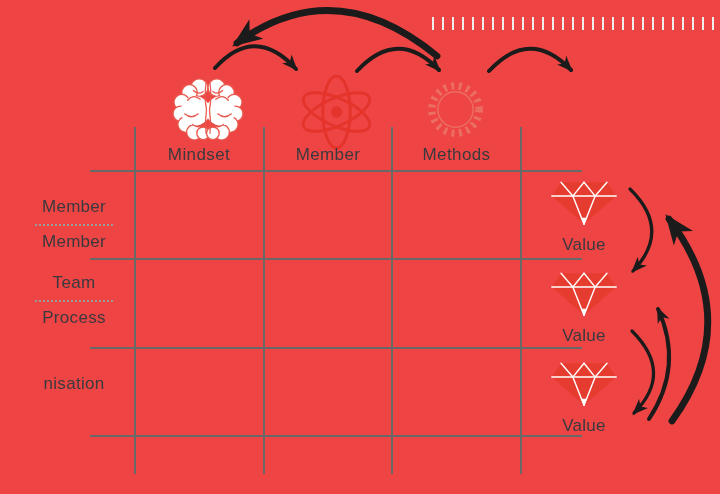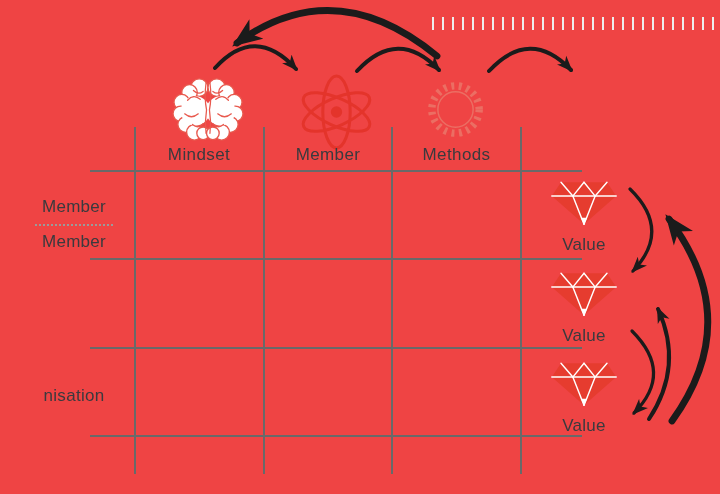--- a/index.html
+++ b/index.html
@@ -22,21 +22,21 @@
   .icon-slot{position:absolute;}
   .slot-brain{left:169px;top:73px;width:78px;height:70px;}
   .slot-atom{left:294px;top:74px;width:85px;height:76px;}
   .slot-gear{left:421px;top:77px;width:69px;height:65px;}
   .icon-slot svg{width:100%;height:100%;display:block;}
   
   .row-block{position:absolute;left:18px;width:112px;text-align:center;font-size:17px;letter-spacing:.3px;}
   .r1{top:197px}.r2{top:273px}.r3{top:372px}
   .row-line{height:20px;line-height:20px;}
   .dotted{border:0;border-top:2px dotted #9b9b9b;width:78px;margin:7px auto 6px;}
-  .gap{margin-top:14px;}
+  .gap{margin-top:2px;}
   
   .value-item{position:absolute;left:548px;width:72px;text-align:center;font-size:17px;letter-spacing:.3px;}
   .val1{top:179px}.val2{top:270px}.val3{top:360px}
   .value-item svg{width:66px;height:46px;display:block;margin:0 auto;}
   .value-label{margin-top:10px;}
   
   .hemi circle{fill:#fff;stroke:var(--brain-red,#e8594e);stroke-width:1.4;}
   .filler{fill:#fff;stroke:none;}
   .squiggle path{fill:none;stroke:var(--brain-red,#e8594e);stroke-width:1.3;stroke-linecap:round;}
   .atom-orbit{fill:none;stroke:var(--atom-red,#e4342b);stroke-width:3.2;}
@@ -121,20 +121,25 @@
   </div>
 
   <div class="col-label c1">Mindset</div>
   <div class="col-label c2">Member</div>
   <div class="col-label c3">Methods</div>
 
   <div class="row-block r1">
     <div class="row-line">Member</div>
     <hr class="dotted">
     <div class="row-line">Member</div>
+  </div>
+  <div class="row-block r2">
+    <div class="row-line">Team</div>
+    <hr class="dotted">
+    <div class="row-line">Process</div>
   </div>
   <div class="row-block r3">
     <div class="row-line gap">nisation</div>
   </div>
 
   <div class="value-item val1">
     <svg viewBox="0 0 100 70" aria-hidden="true">
       <polygon class="gem-body" points="50,69 1,26 15,5 85,5 99,26"></polygon>
       <g class="gem-facet">
         <line x1="1" y1="26" x2="99" y2="26"></line>

